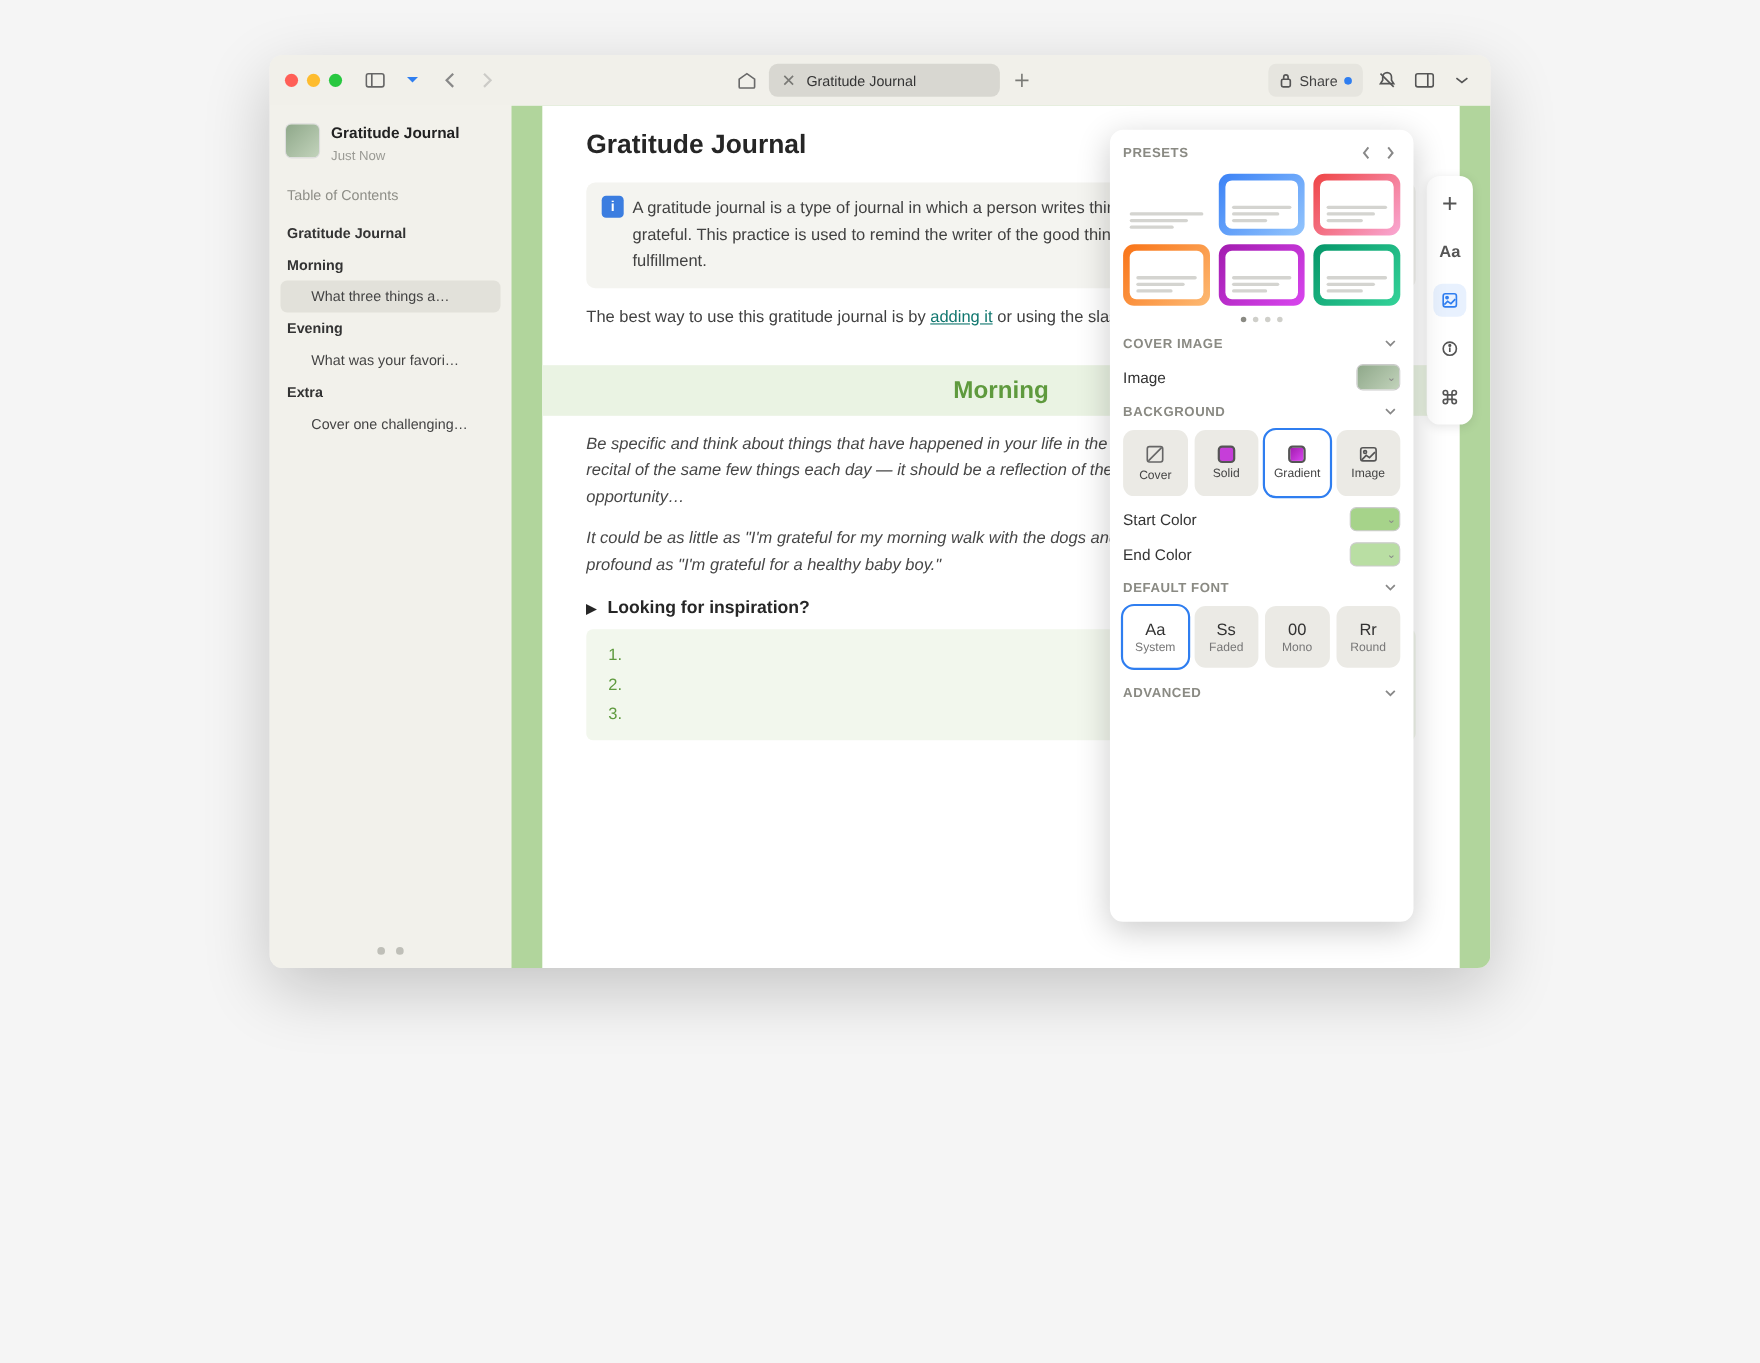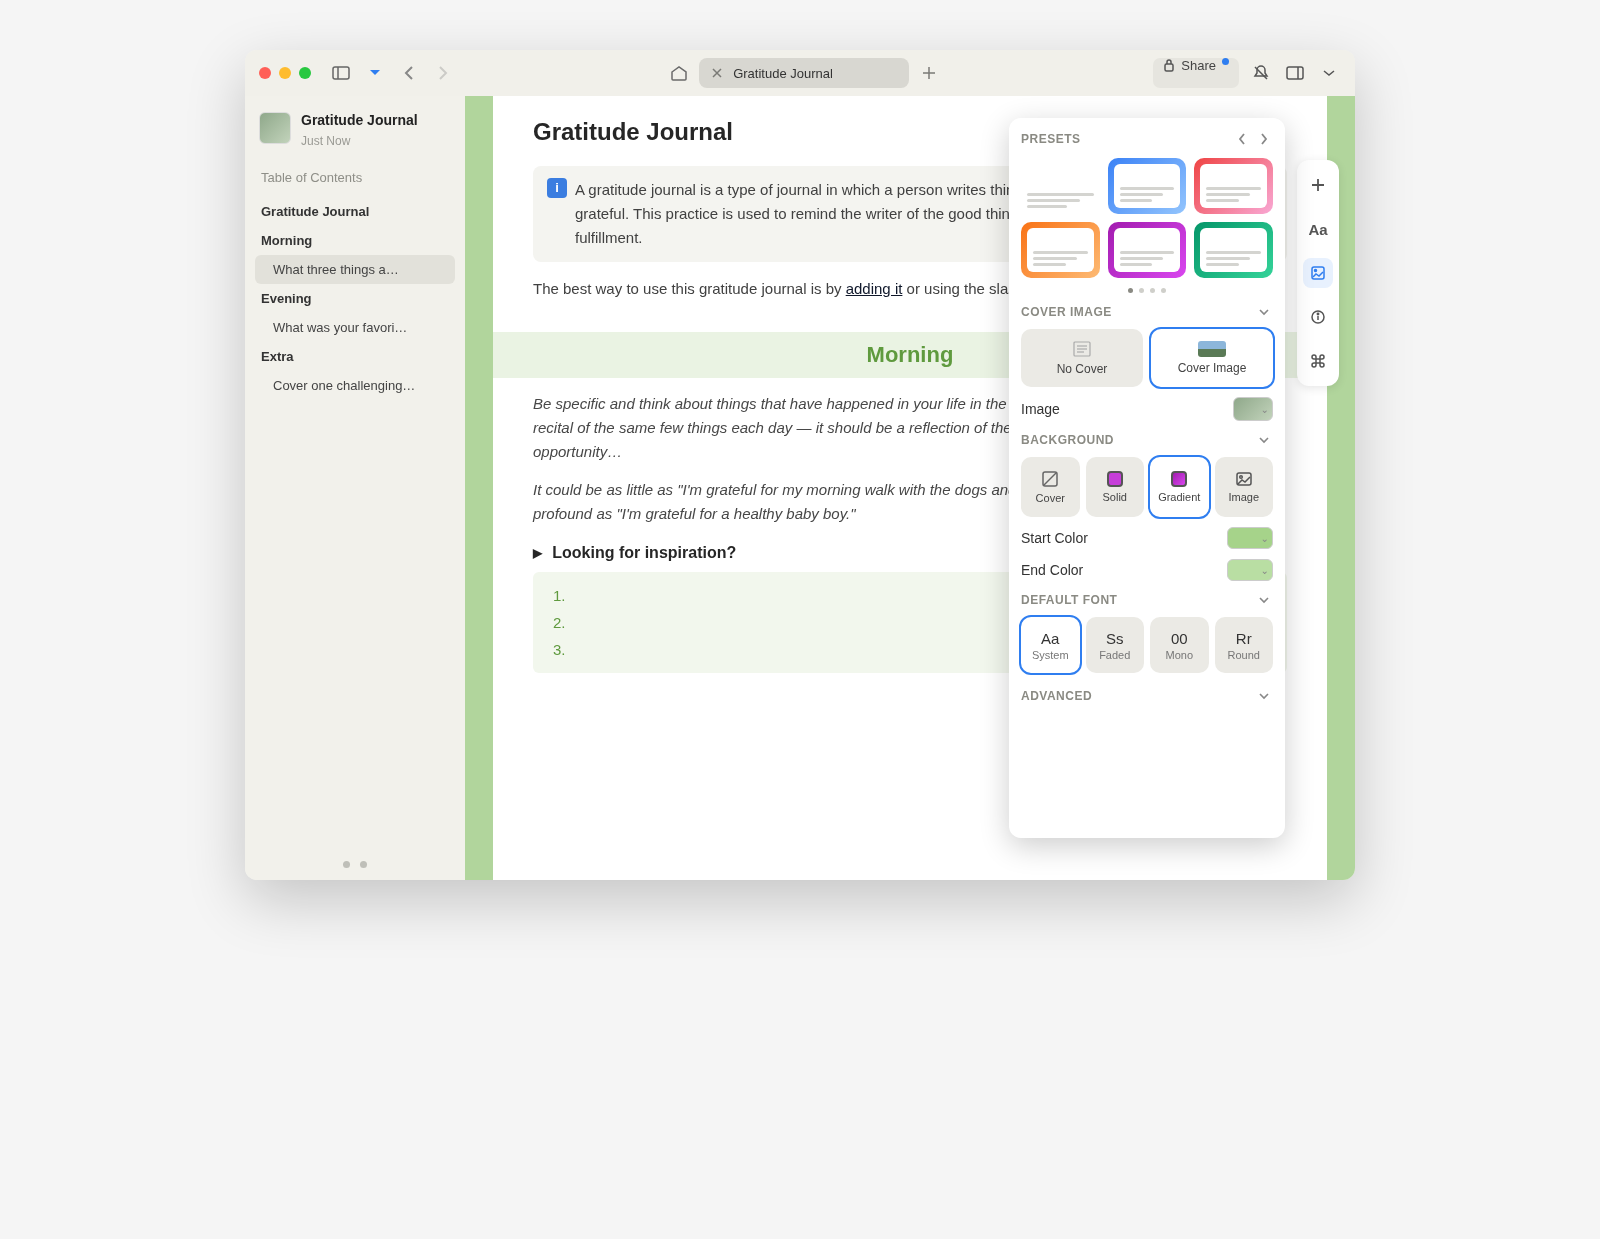--- a/index.html
+++ b/index.html
@@ -38,54 +38,54 @@
 .tab-pill {
   background: #d8d7d1; border-radius: 8px; height: 30px; padding: 0 10px;
   display: flex; align-items: center; gap: 8px; min-width: 210px;
 }
 .tab-close { width: 16px; height: 16px; display:flex; align-items:center; justify-content:center; color:#7a7a76; border-radius:3px;}
 .tab-title { font-size: 13px; color: #333; }
 .new-tab { width: 24px; height:24px; display:flex;align-items:center;justify-content:center; color:#7a7a76; }
 .toolbar-right { display: flex; align-items: center; gap: 10px; }
 .share-pill {
   background: #e6e5df; border-radius: 7px; height: 30px; padding: 0 10px;
-  display: flex; align-items: flex-start; gap: 6px; color:#444; font-size: 13px;
+  display: flex; align-items: center; gap: 6px; color:#444; font-size: 13px;
 }
 .blue-dot { width: 7px; height: 7px; border-radius: 50%; background: #2f7ef0; }
 
 .body-row { flex:1; display:flex; overflow:hidden; }
 
 .sidebar {
   width: 220px; background: #f2f1eb; padding: 12px 10px; display:flex; flex-direction:column;
   position: relative;
 }
 .doc-header { display:flex; gap:10px; align-items:flex-start; padding:4px 4px 16px; }
 .doc-thumb { width:32px; height:32px; border-radius:6px; background: linear-gradient(135deg,#8fa88a,#c2d3bb); border:1px solid #ddd; }
 .doc-title { font-size:14px; font-weight:600; color:#222; }
 .doc-time { font-size:12px; color:#9a9a94; margin-top:6px; }
 .toc-label { font-size:13px; color:#8e8e87; padding: 6px; margin-bottom: 6px; font-weight: 500; }
 .toc-item { font-size:13px; padding:7px 6px; border-radius:6px; color:#333; cursor:pointer; }
 .toc-item.lvl1 { font-weight:600; }
-.toc-item.lvl2 { padding-left: 18px; font-weight: normal; color:#444; }
+.toc-item.lvl2 { padding-left: 28px; font-weight: normal; color:#444; }
 .toc-item.selected { background: #e2e1da; }
 .page-dots { position: absolute; bottom: 12px; left: 50%; transform: translateX(-50%); display:flex; gap:10px;}
 .page-dots .pd { width:7px; height:7px; border-radius:50%; background:#bfbfb8; }
 
 .content-wrap { flex:1; background: #b1d59c; padding: 0; display:flex; overflow:hidden; position: relative; }
 .page {
   flex:1; background: #fff; margin: 0 28px; border-radius: 0;
   padding: 22px 40px; overflow: hidden; color:#262626;
 }
 .page h1 { font-size: 24px; font-weight: 800; margin-bottom: 20px; }
 .callout {
   display:flex; gap:8px; background:#f4f4f0; border-radius:8px; padding: 12px 14px; font-size: 15px; line-height:1.6; color:#414141;
 }
 .info-icon { width:20px; height:20px; background:#3b7de0; color:#fff; border-radius:4px; display:flex;align-items:center;justify-content:center; font-weight:bold; font-size:13px; flex-shrink:0; }
 .body-p { font-size:15px; line-height:1.7; color:#414141; margin-top:14px; }
-.body-p a { color:#0f172a; text-decoration: underline; }
+.body-p a { color:#0f766e; text-decoration: underline; }
 .section-band {
   margin: 30px -40px 0; padding: 10px 0; background: #eaf3e3; text-align:center;
   font-size: 22px; font-weight:800; color:#5f9a3e;
 }
 .page h2 { font-size:20px; font-weight:800; margin-top:26px; }
 .italic-p { font-size:15px; font-style: italic; color:#474747; margin-top:14px; line-height:1.6;}
 .disclosure { margin-top:18px; display:flex; align-items:center; gap:10px; font-size:16px; font-weight:700; }
 .tri { font-size:12px; }
 .num-list { margin-top:10px; background:#f2f7ed; border-radius:6px; padding:10px 20px; }
 .num-list div { font-size:15px; color:#5f9a3e; line-height:1.8; }
@@ -375,35 +375,20 @@
         </div>
 
         <div class="section-row">
           <span>COVER IMAGE</span>
           <span class="tb-btn" style="width:18px;height:18px;">
               <svg width="10" height="7" viewBox="0 0 10 7" stroke="#888" fill="none" stroke-width="1.6">
                 <path d="M1 1l4 4 4-4"></path>
               </svg>
             </span>
         </div>
-        <div class="two-tiles">
-          <div class="tile">
-            <svg width="24" height="18" viewBox="0 0 24 18" stroke="#aaa" fill="none" stroke-width="1.2">
-                <rect x="4" y="2" width="16" height="14" rx="1"></rect>
-                <line x1="7" y1="6" x2="17" y2="6"></line>
-                <line x1="7" y1="9" x2="17" y2="9"></line>
-                <line x1="7" y1="12" x2="14" y2="12"></line>
-              </svg>
-            <span>No Cover</span>
-          </div>
-          <div class="tile selected">
-            <div style="width:28px;height:16px;border-radius:3px;background:linear-gradient(180deg,#8cb6da 50%,#5a7a56 50%);"></div>
-            <span>Cover Image</span>
-          </div>
-        </div>
         <div class="row-inline">
           <span>Image</span>
           <div class="img-swatch">
               <span class="chev" style="margin-left:auto;font-size:10px;color:#888;padding:0 3px;">⌄</span>
             </div>
         </div>
 
         <div class="section-row">
           <span>BACKGROUND</span>
           <span class="tb-btn" style="width:18px;height:18px;">

